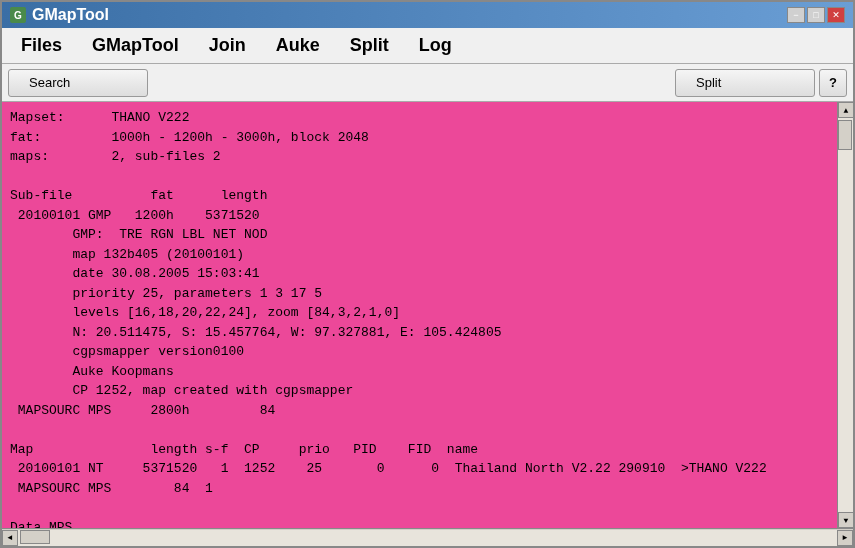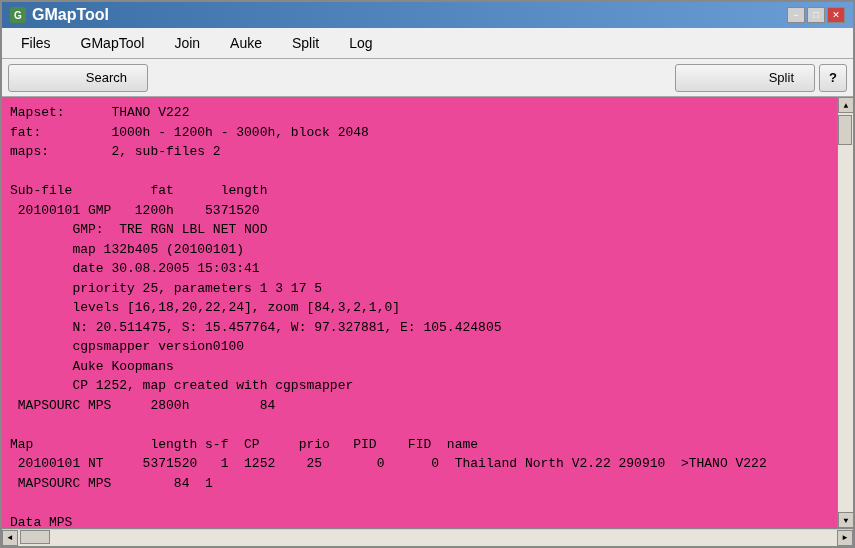--- a/index.html
+++ b/index.html
@@ -90,24 +90,25 @@
       display: flex;
       background: #f0f0f0;
       border-bottom: 1px solid #aaa;
       padding: 2px 4px;
       flex-shrink: 0;
     }
 
     .menu-item {
       padding: 4px 14px;
       font-family: sans-serif;
-      font-size: 14px;
+      font-size: 18px;
       cursor: pointer;
       border: 1px solid transparent;
       border-radius: 2px;
+      font-weight: bold;
     }
 
     .toolbar {
       display: flex;
       align-items: center;
       padding: 4px 6px;
       background: #f0f0f0;
       border-bottom: 1px solid #aaa;
       gap: 4px;
       flex-shrink: 0;
@@ -117,21 +118,21 @@
     .toolbar-btn {
       height: 28px;
       padding: 2px 20px;
       background: linear-gradient(to bottom, #f5f5f5, #ddd);
       border: 1px solid #999;
       border-radius: 3px;
       font-family: sans-serif;
       font-size: 13px;
       cursor: pointer;
       min-width: 140px;
-      text-align: right;
+      text-align: left;
     }
 
     .toolbar-spacer {
       flex: 1;
     }
 
     .toolbar-help {
       width: 28px;
       height: 28px;
       background: linear-gradient(to bottom, #f5f5f5, #ddd);

